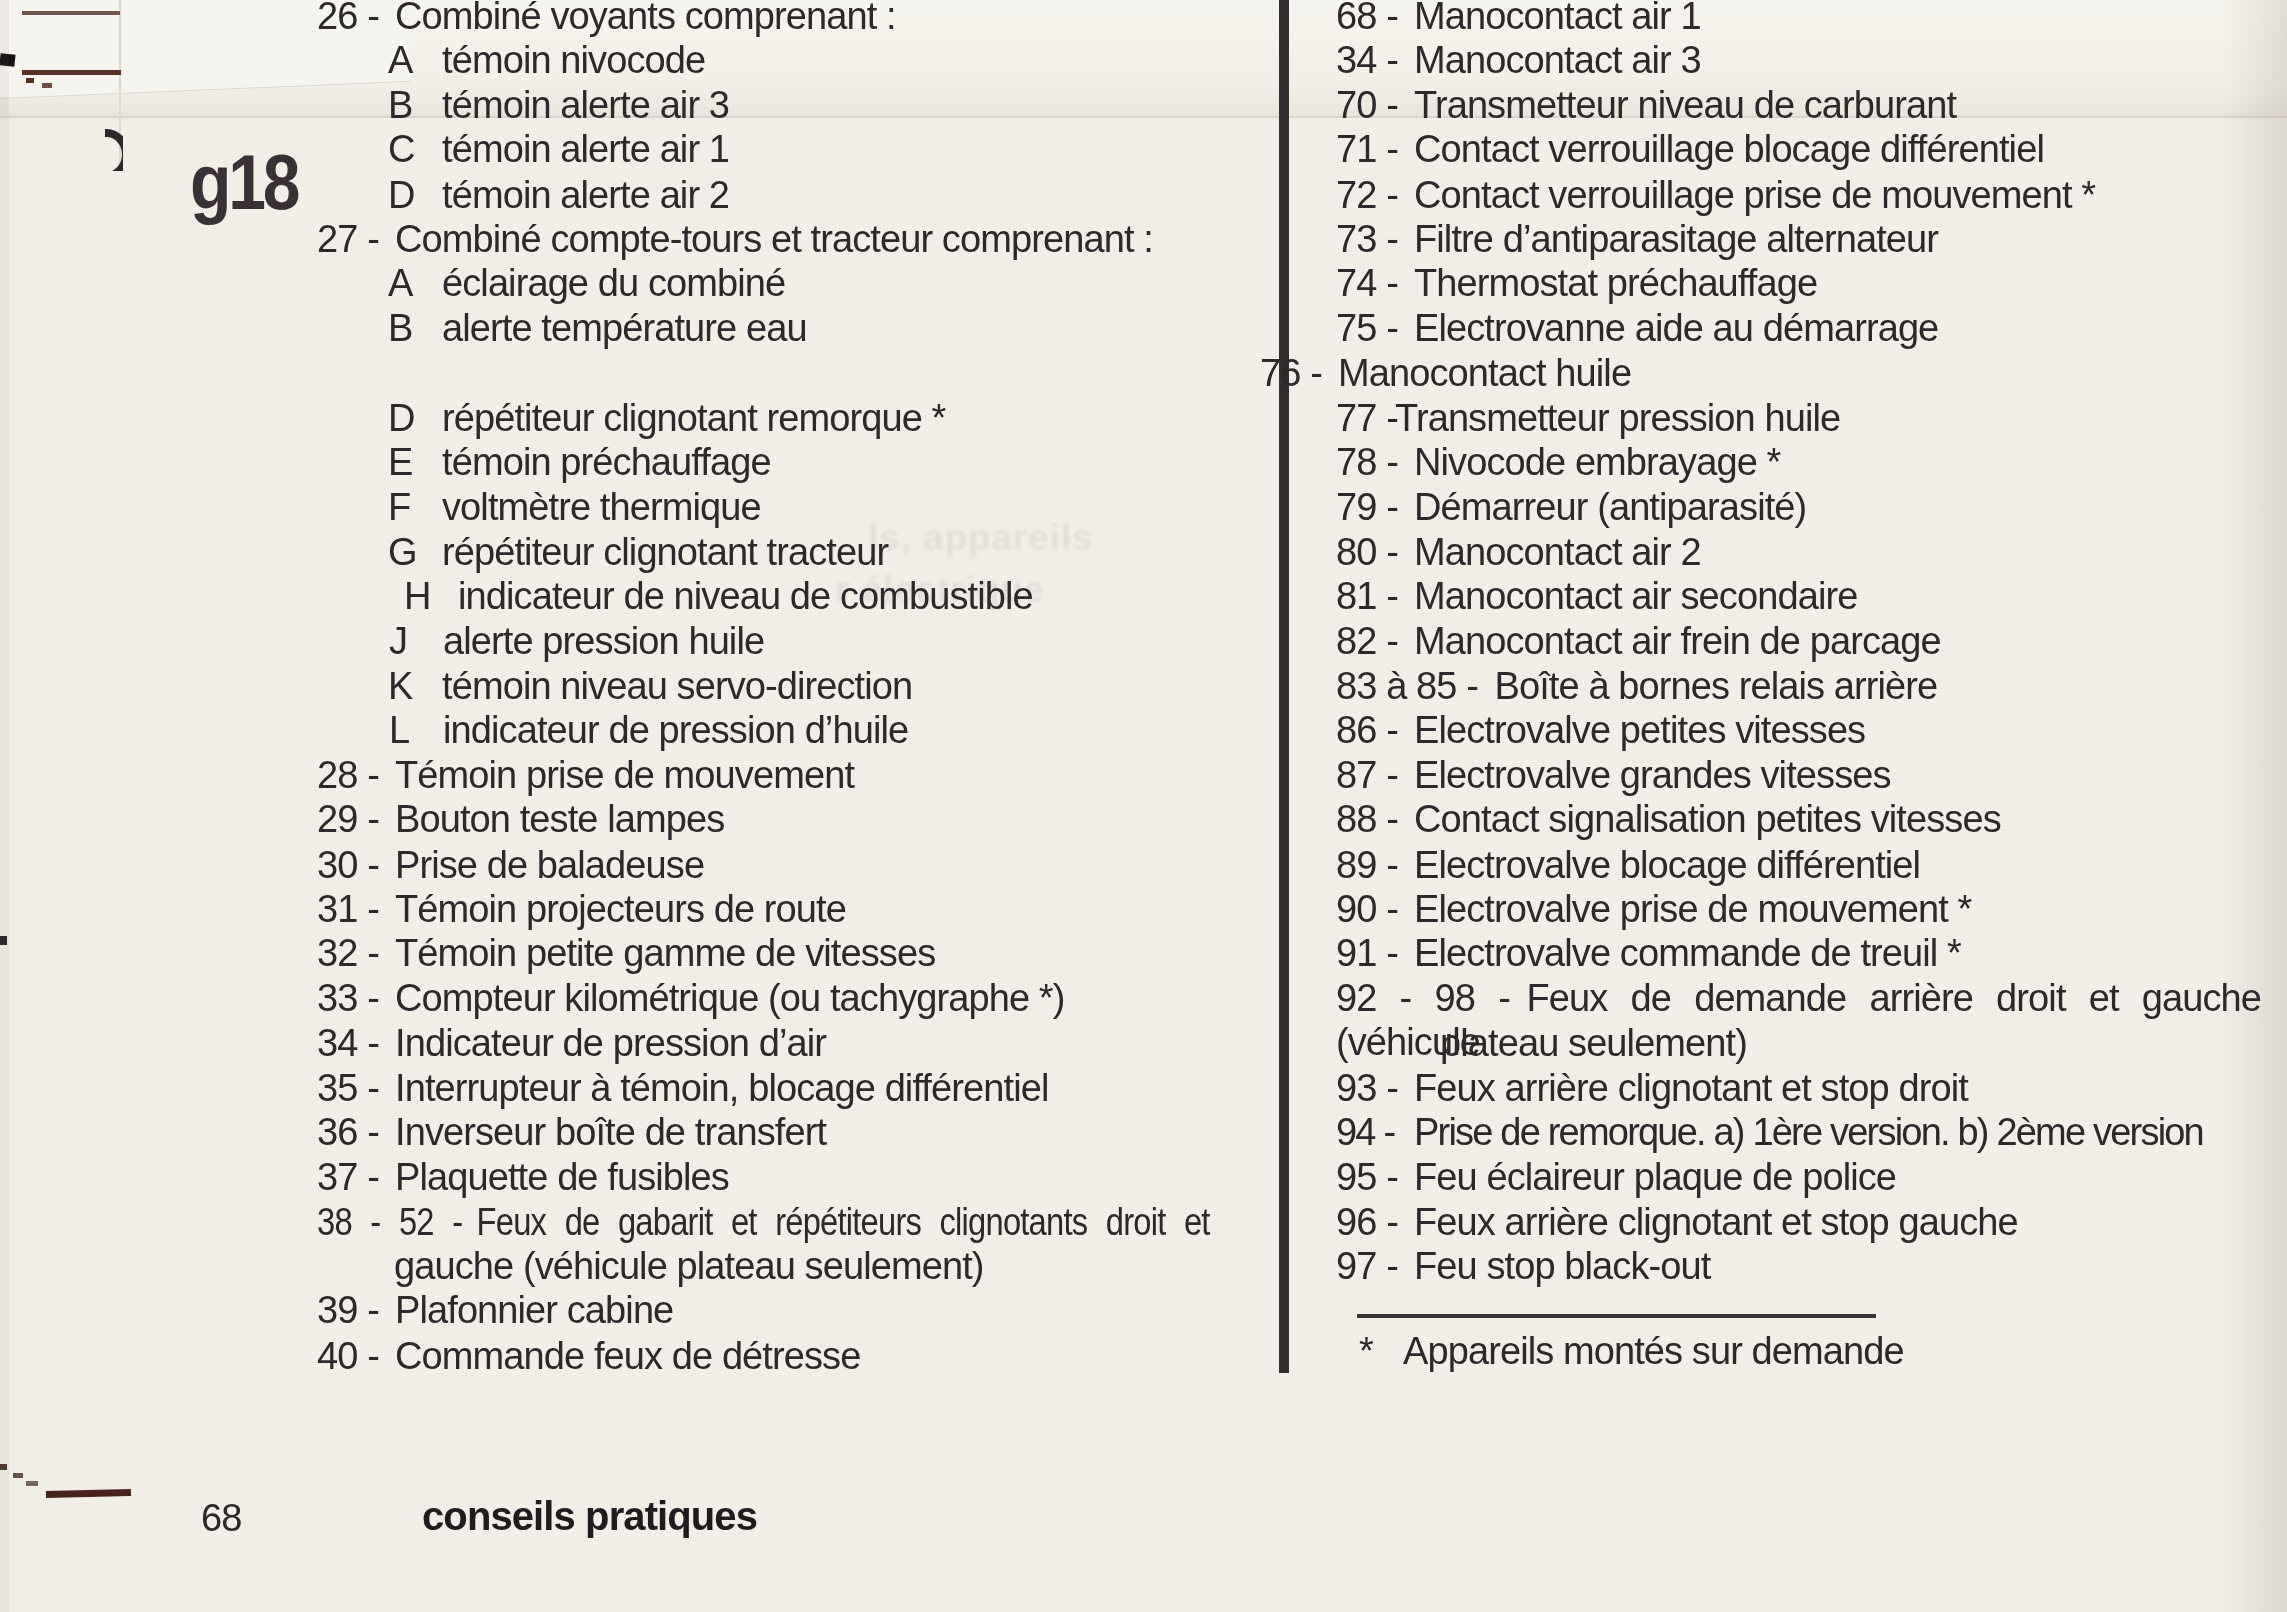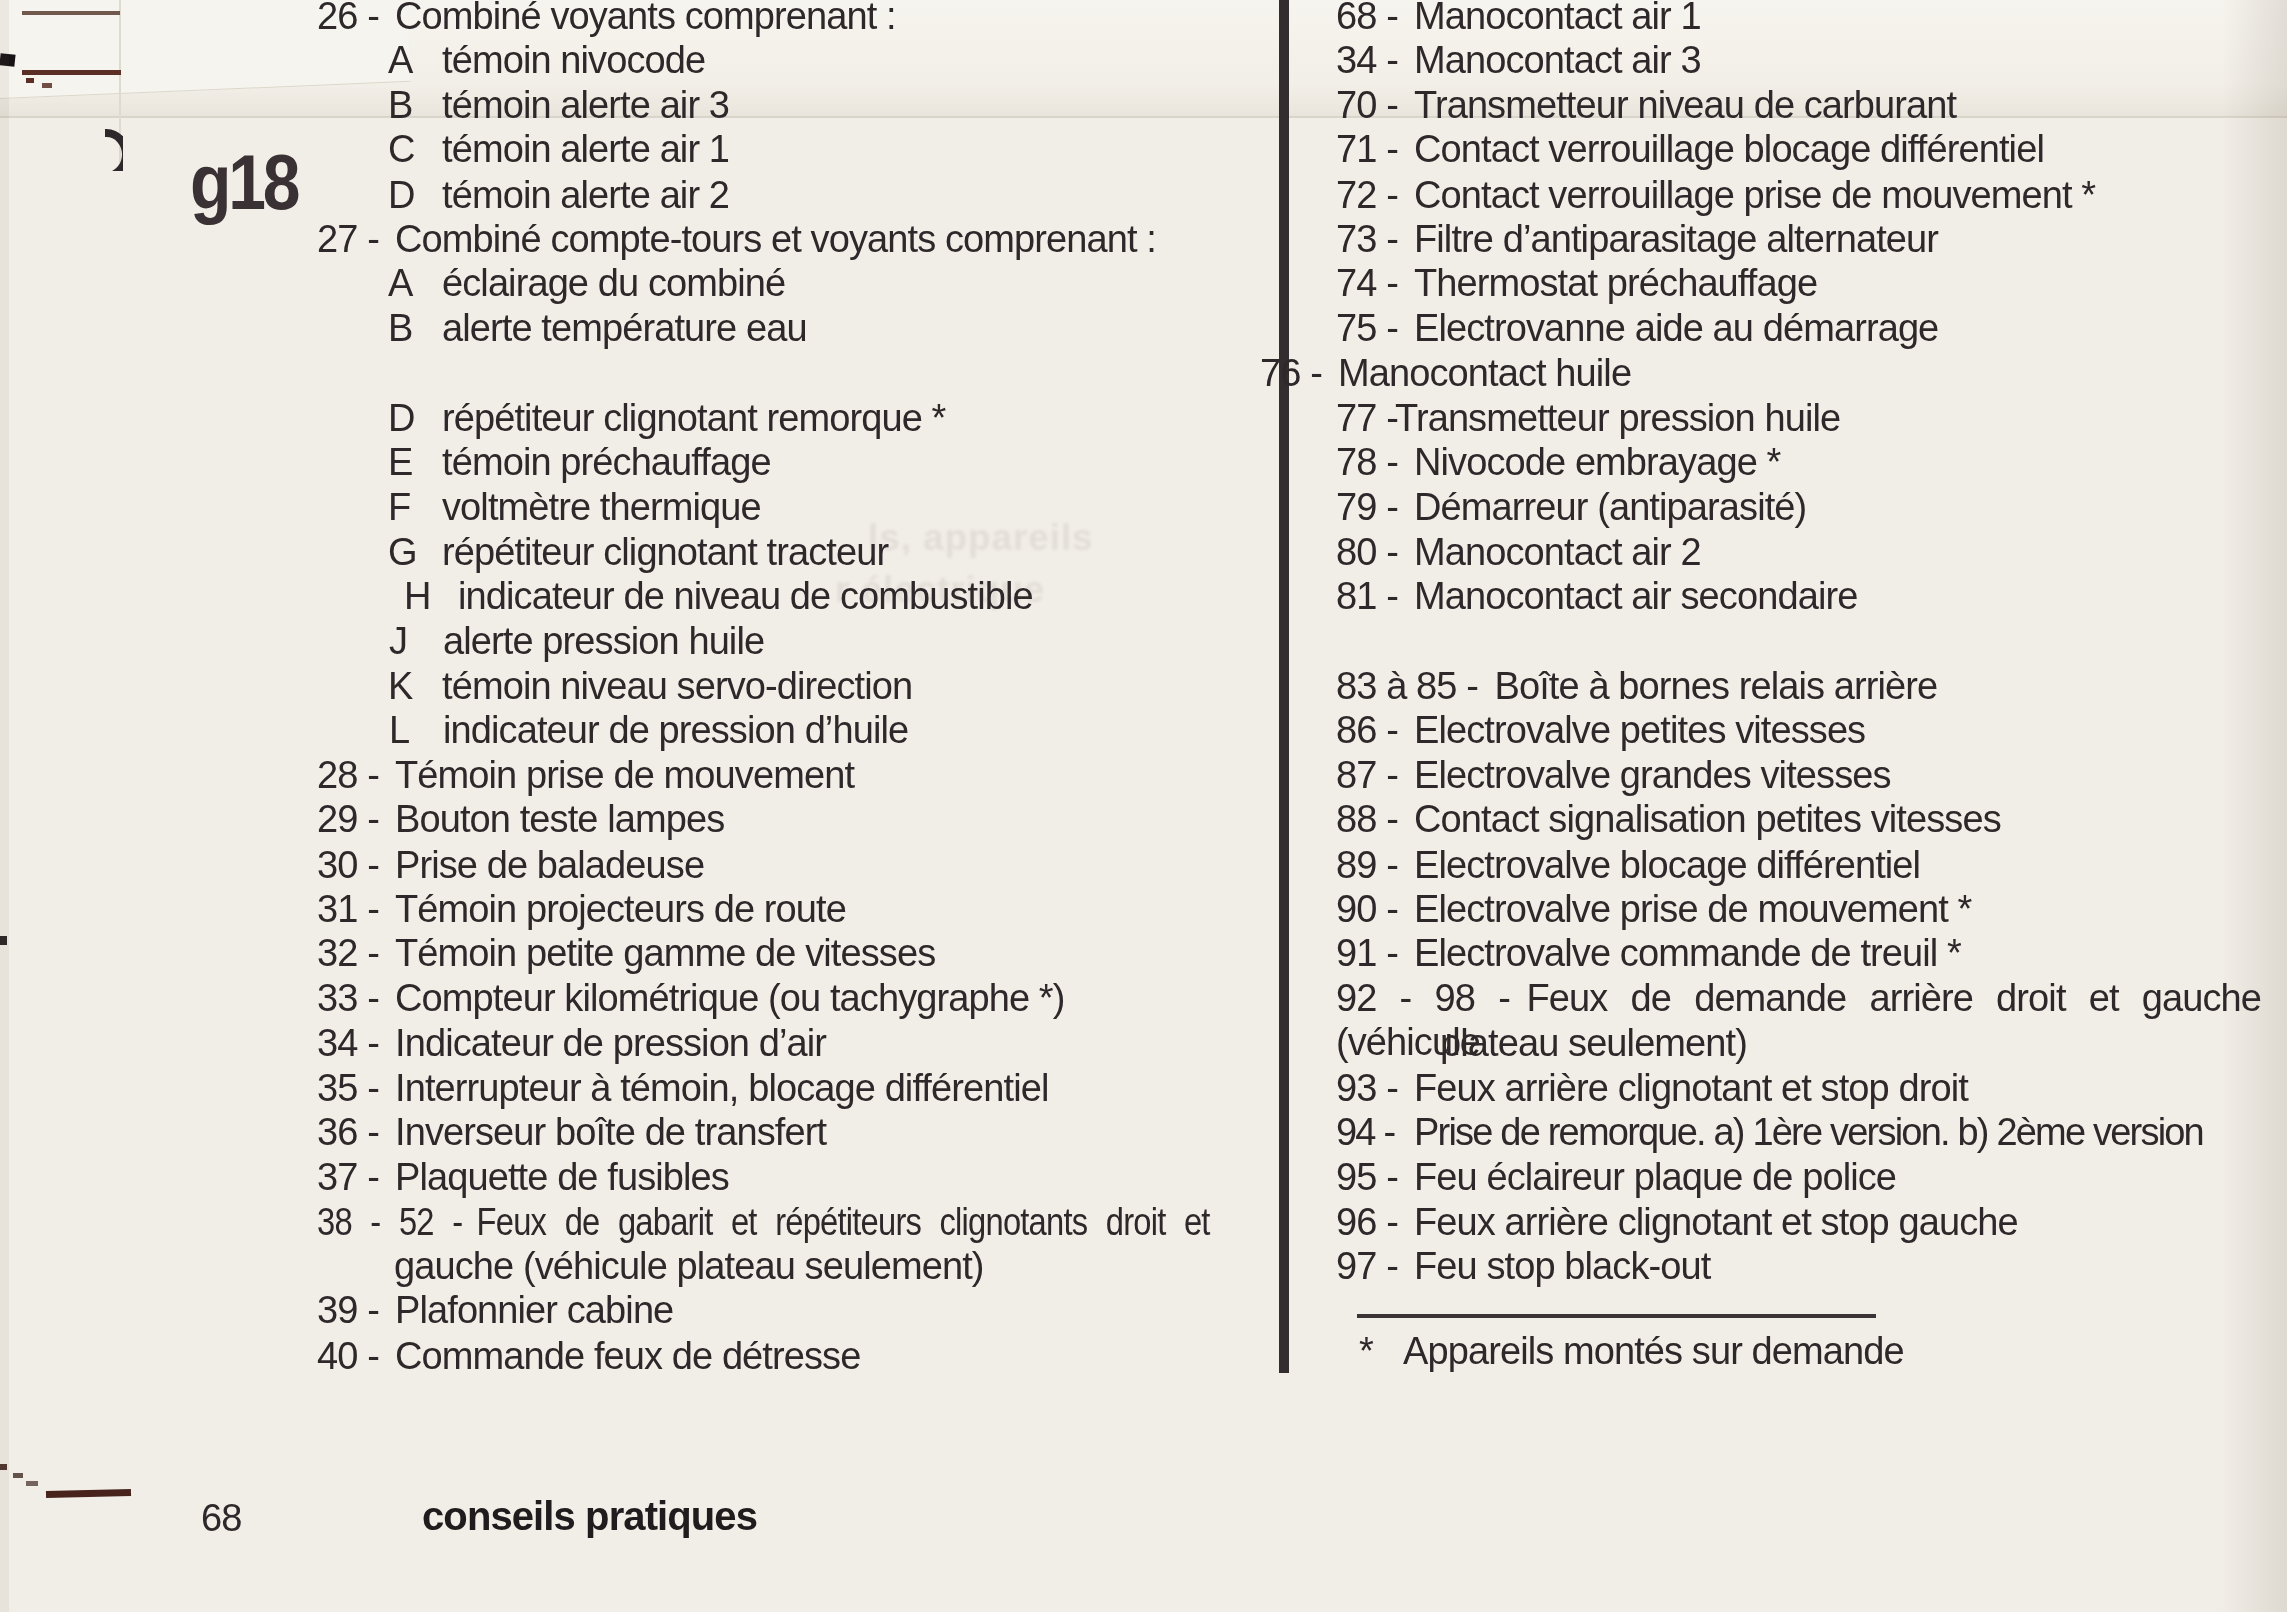--- a/index.html
+++ b/index.html
@@ -81,21 +81,21 @@
 
   <div class="section-label">g18</div>
 
   <div class="divider"></div>
 
   <div class="row" style="left:317px;top:-6.5px"><span class="prefix">26 -</span><span>Combiné voyants comprenant :</span></div>
   <div class="row" style="left:388px;top:38px"><span class="key">A</span><span>témoin nivocode</span></div>
   <div class="row" style="left:388px;top:83px"><span class="key">B</span><span>témoin alerte air 3</span></div>
   <div class="row" style="left:388px;top:127px"><span class="key">C</span><span>témoin alerte air 1</span></div>
   <div class="row" style="left:388px;top:173px"><span class="key">D</span><span>témoin alerte air 2</span></div>
-  <div class="row" style="left:317px;top:217px"><span class="prefix">27 -</span><span>Combiné compte-tours et voyants comprenant :</span></div>
+  <div class="row" style="left:317px;top:217px"><span class="prefix">27 -</span><span>Combiné compte-tours et tracteur comprenant :</span></div>
   <div class="row" style="left:388px;top:261px"><span class="key">A</span><span>éclairage du combiné</span></div>
   <div class="row" style="left:388px;top:306px"><span class="key">B</span><span>alerte température eau</span></div>
   <div class="row" style="left:388px;top:396px"><span class="key">D</span><span>répétiteur clignotant remorque *</span></div>
   <div class="row" style="left:388px;top:440px"><span class="key">E</span><span>témoin préchauffage</span></div>
   <div class="row" style="left:388px;top:485px"><span class="key">F</span><span>voltmètre thermique</span></div>
   <div class="row" style="left:388px;top:530px"><span class="key">G</span><span>répétiteur clignotant tracteur</span></div>
   <div class="row" style="left:404px;top:574px"><span class="key">H</span><span>indicateur de niveau de combustible</span></div>
   <div class="row" style="left:389px;top:619px"><span class="key">J</span><span>alerte pression huile</span></div>
   <div class="row" style="left:388px;top:664px"><span class="key">K</span><span>témoin niveau servo-direction</span></div>
   <div class="row" style="left:389px;top:708px"><span class="key">L</span><span>indicateur de pression d’huile</span></div>
@@ -121,20 +121,21 @@
   <div class="row" style="left:1336px;top:173px"><span class="prefix">72 -</span><span>Contact verrouillage prise de mouvement *</span></div>
   <div class="row" style="left:1336px;top:217px"><span class="prefix">73 -</span><span>Filtre d’antiparasitage alternateur</span></div>
   <div class="row" style="left:1336px;top:261px"><span class="prefix">74 -</span><span>Thermostat préchauffage</span></div>
   <div class="row" style="left:1336px;top:306px"><span class="prefix">75 -</span><span>Electrovanne aide au démarrage</span></div>
   <div class="row" style="left:1260px;top:351px"><span class="prefix">76 -</span><span>Manocontact huile</span></div>
   <div class="row" style="left:1336px;top:396px"><span class="prefix" style="width:59px">77 -</span><span>Transmetteur pression huile</span></div>
   <div class="row" style="left:1336px;top:440px"><span class="prefix">78 -</span><span>Nivocode embrayage *</span></div>
   <div class="row" style="left:1336px;top:485px"><span class="prefix">79 -</span><span>Démarreur (antiparasité)</span></div>
   <div class="row" style="left:1336px;top:530px"><span class="prefix">80 -</span><span>Manocontact air 2</span></div>
   <div class="row" style="left:1336px;top:574px"><span class="prefix">81 -</span><span>Manocontact air secondaire</span></div>
+  <div class="row" style="left:1336px;top:619px"><span class="prefix">82 -</span><span>Manocontact air frein de parcage</span></div>
   <div class="row" style="left:1336px;top:664px"><span class="prefix nat">83 à 85 -</span><span>Boîte à bornes relais arrière</span></div>
   <div class="row" style="left:1336px;top:708px"><span class="prefix">86 -</span><span>Electrovalve petites vitesses</span></div>
   <div class="row" style="left:1336px;top:753px"><span class="prefix">87 -</span><span>Electrovalve grandes vitesses</span></div>
   <div class="row" style="left:1336px;top:797px"><span class="prefix">88 -</span><span>Contact signalisation petites vitesses</span></div>
   <div class="row" style="left:1336px;top:843px"><span class="prefix">89 -</span><span>Electrovalve blocage différentiel</span></div>
   <div class="row" style="left:1336px;top:887px"><span class="prefix">90 -</span><span>Electrovalve prise de mouvement *</span></div>
   <div class="row" style="left:1336px;top:931px"><span class="prefix">91 -</span><span>Electrovalve commande de treuil *</span></div>
   <div class="row justify" style="left:1336px;top:976px;width:925px"><span class="prefix nat">92 - 98 -</span><span>Feux de demande arrière droit et gauche (véhicule</span></div>
   <div class="row" style="left:1440px;top:1021px"><span>plateau seulement)</span></div>
   <div class="row" style="left:1336px;top:1066px"><span class="prefix">93 -</span><span>Feux arrière clignotant et stop droit</span></div>

